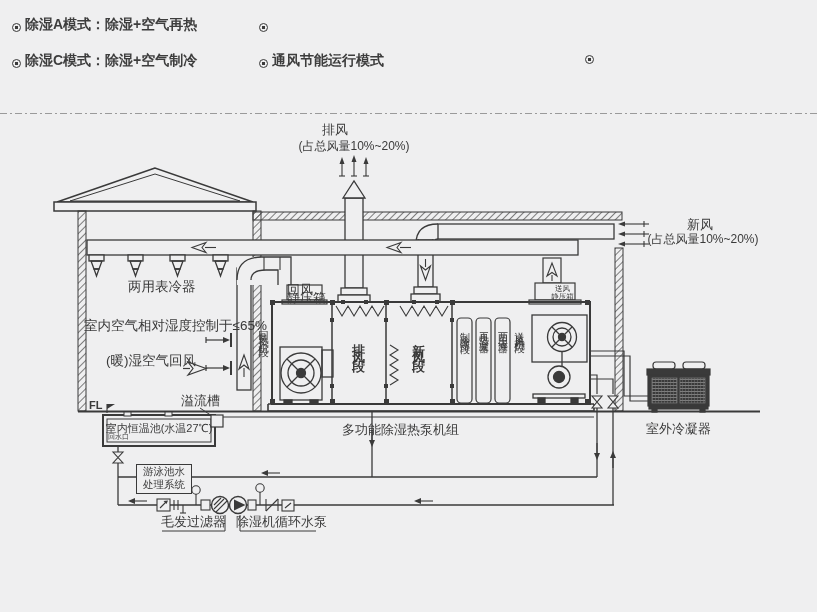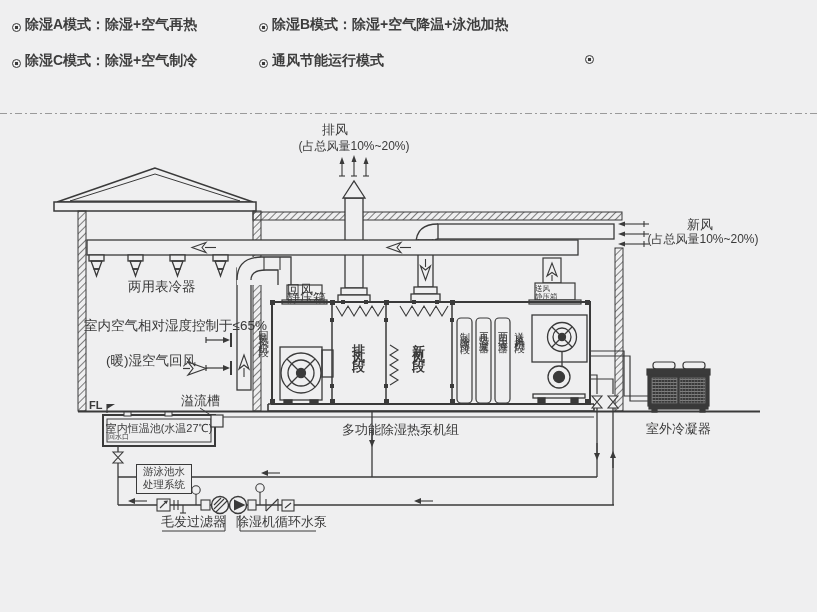--- a/index.html
+++ b/index.html
@@ -18,21 +18,20 @@
   .md{font-size:13px;}
 </style>
 </head>
 <body>
 
 <div id="canvas">
 
   <span class="bullet" style="left:12px;top:23px"></span>
   <div class="lbl legend-item" style="left:25px;top:16px">除湿A模式：除湿+空气再热</div>
   <span class="bullet" style="left:259px;top:23px"></span>
-  <div class="lbl legend-item" style="left:272px;top:16px">除湿B模式：除湿+空气降温+泳池加热</div>
   <span class="bullet" style="left:12px;top:59px"></span>
   <div class="lbl legend-item" style="left:25px;top:52px">除湿C模式：除湿+空气制冷</div>
   <span class="bullet" style="left:259px;top:59px"></span>
   <div class="lbl legend-item" style="left:272px;top:52px">通风节能运行模式</div>
   <span class="bullet" style="left:585px;top:55px"></span>
   <div class="sep"></div>
 
   <svg width="817" height="612" viewBox="0 0 817 612">
     <defs>
       <pattern id="hatch" patternUnits="userSpaceOnUse" width="5" height="5" patternTransform="rotate(45)">
@@ -360,21 +359,21 @@
   <div class="lbl md" style="left:106px;top:353px;font-size:13.5px">(暖)湿空气回风</div>
   <div class="lbl md" style="left:181px;top:394px">溢流槽</div>
   <div class="lbl" style="left:89px;top:399px;font-size:11px;font-weight:bold">FL</div>
   <div class="lbl" style="left:105px;top:422px;width:108px;text-align:center;font-size:11px">室内恒温池(水温27℃)</div>
   <div class="lbl" style="left:108px;top:433px;font-size:7px">回水口</div>
 
   <div class="lbl" style="left:287px;top:286px;width:35px;text-align:left;font-size:13px;line-height:7.5px">
     <span style="display:block">回风</span>
     <span style="display:block">静压箱</span>
   </div>
-  <div class="lbl" style="left:535px;top:285px;width:55px;font-size:7.5px;line-height:7.5px">
+  <div class="lbl" style="left:535px;top:285px;width:55px;text-align:center;font-size:7.5px;line-height:7.5px">
     <span style="display:block">送风</span>
     <span style="display:block">静压箱</span>
   </div>
 
   <div class="lbl vlbl" style="left:258px;top:322px;font-size:10.5px;letter-spacing:4px">回风风机段</div>
   <div class="lbl vlbl" style="left:350px;top:333px;font-size:13px;font-weight:600;letter-spacing:8px">排风段</div>
   <div class="lbl vlbl" style="left:410px;top:333px;font-size:13px;font-weight:600;letter-spacing:8px">新风段</div>
   <div class="lbl vlbl" style="left:459px;top:324px;font-size:10px;letter-spacing:3px">制冷除湿段</div>
   <div class="lbl vlbl" style="left:478px;top:324px;font-size:10px;letter-spacing:3px">再热冷凝器</div>
   <div class="lbl vlbl" style="left:497px;top:324px;font-size:10px;letter-spacing:3px">两用表冷器</div>

